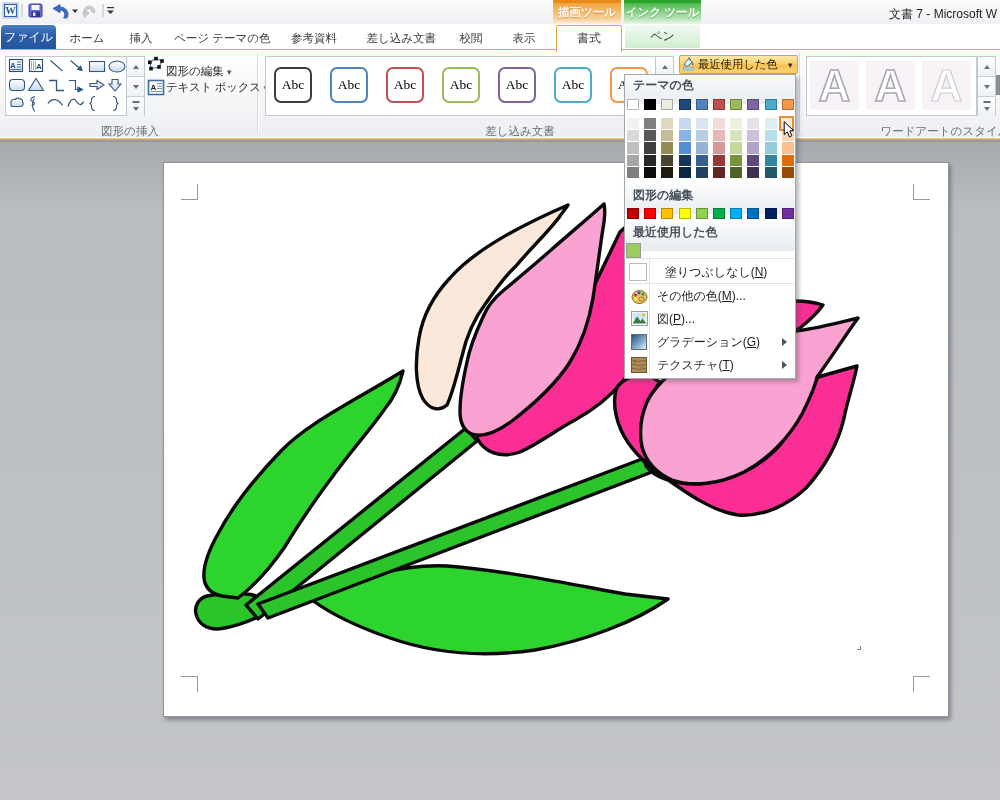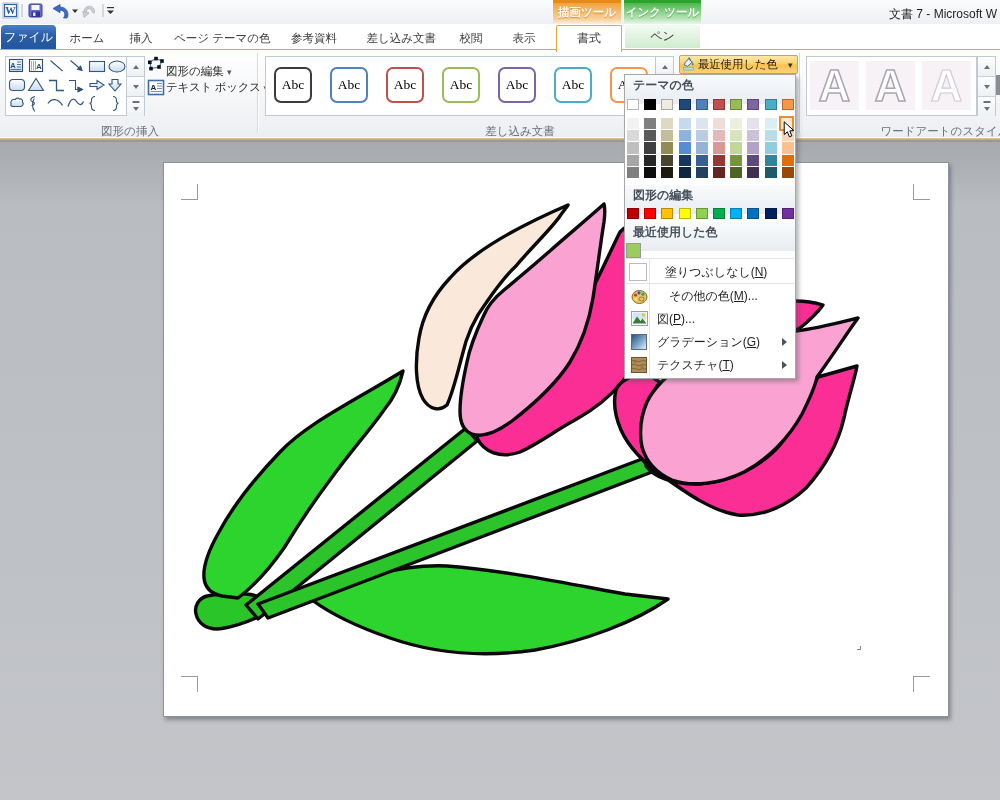--- a/index.html
+++ b/index.html
@@ -356,21 +356,21 @@
 <div class="abs" style="left:626px;top:283px;width:168px;height:1px;background:#e2e2e2;"></div>
 <div class="mi" style="top:285px;">
     <span class="micnt" style="left:6px;top:3px;"><svg width="17" height="17" viewBox="0 0 17 17">
         <ellipse cx="8.5" cy="9" rx="7.5" ry="6.5" fill="#e8c26a" stroke="#8a6820" stroke-width="1"></ellipse>
         <ellipse cx="10.5" cy="11" rx="2.6" ry="2" fill="#e8c26a" stroke="#8a6820" stroke-width="0.8"></ellipse>
         <circle cx="4.5" cy="7" r="1.6" fill="#cc3333"></circle>
         <circle cx="8" cy="4.8" r="1.6" fill="#3355cc"></circle>
         <circle cx="12" cy="6.2" r="1.6" fill="#33aa33"></circle>
         <circle cx="4.8" cy="11" r="1.5" fill="#eeee44"></circle>
       </svg></span>
-    <span style="position:absolute;left:32px;margin-left:12px;">その他の色(<u>M</u>)...</span>
+    <span style="position:absolute;left:32px;">その他の色(<u>M</u>)...</span>
   </div>
 <div class="mi" style="top:308px;">
     <span class="micnt" style="left:6px;top:3px;"><svg width="17" height="15" viewBox="0 0 17 15">
         <rect x="0.5" y="0.5" width="16" height="14" fill="#fff" stroke="#9aa0a8"></rect>
         <rect x="1.5" y="1.5" width="14" height="7" fill="#cfe6f5"></rect>
         <path d="M1.5,12.5 L6,5.5 L9.5,10 L11.5,7.5 L15.5,12.5 Z" fill="#3c7a3c"></path>
         <circle cx="12.5" cy="4" r="1.6" fill="#f0c020"></circle>
       </svg></span>
     <span style="position:absolute;left:32px;">図(<u>P</u>)...</span>
   </div>

